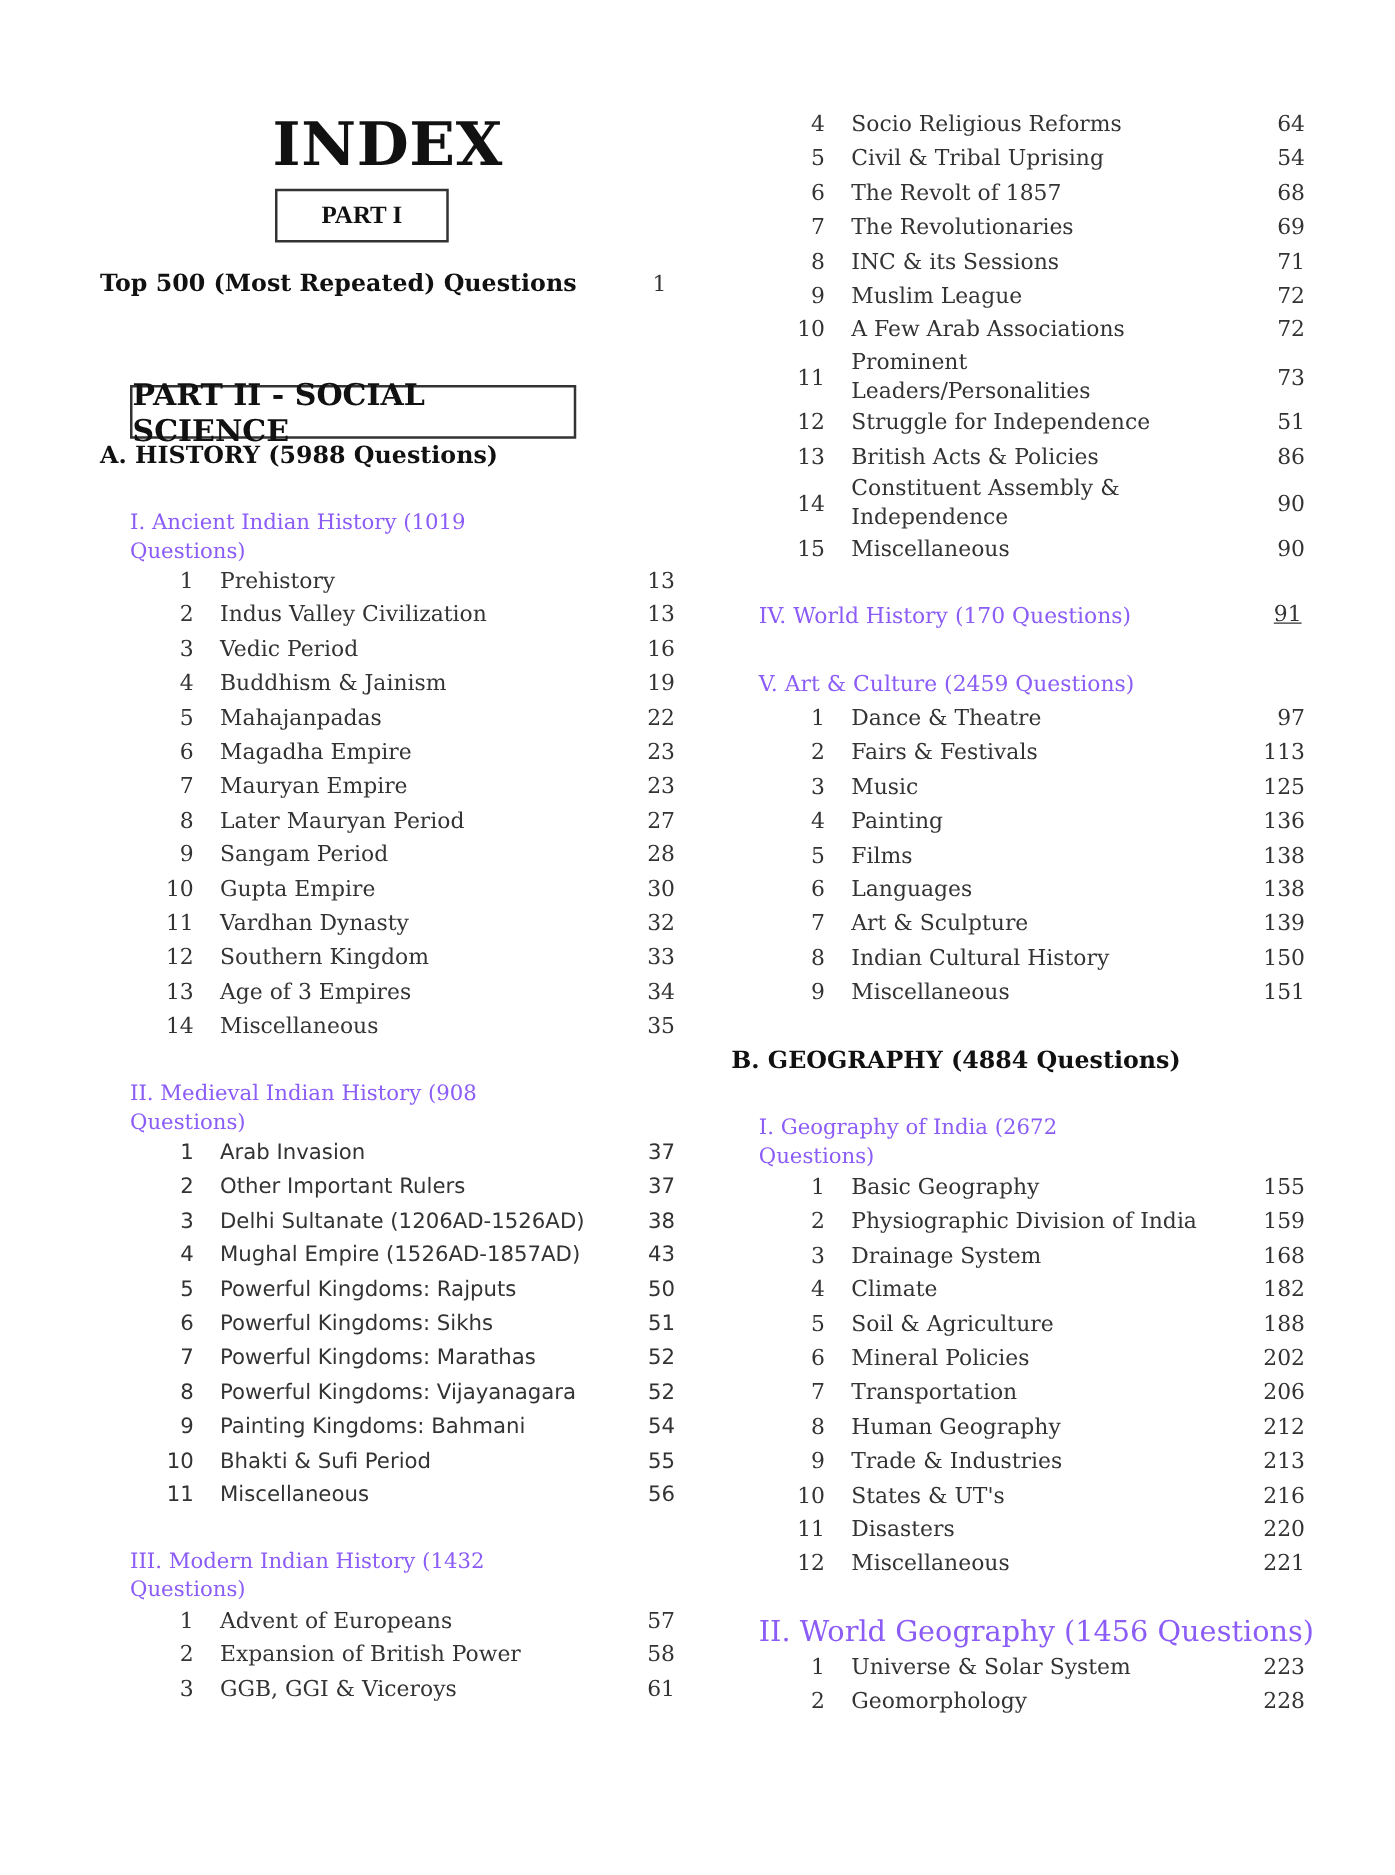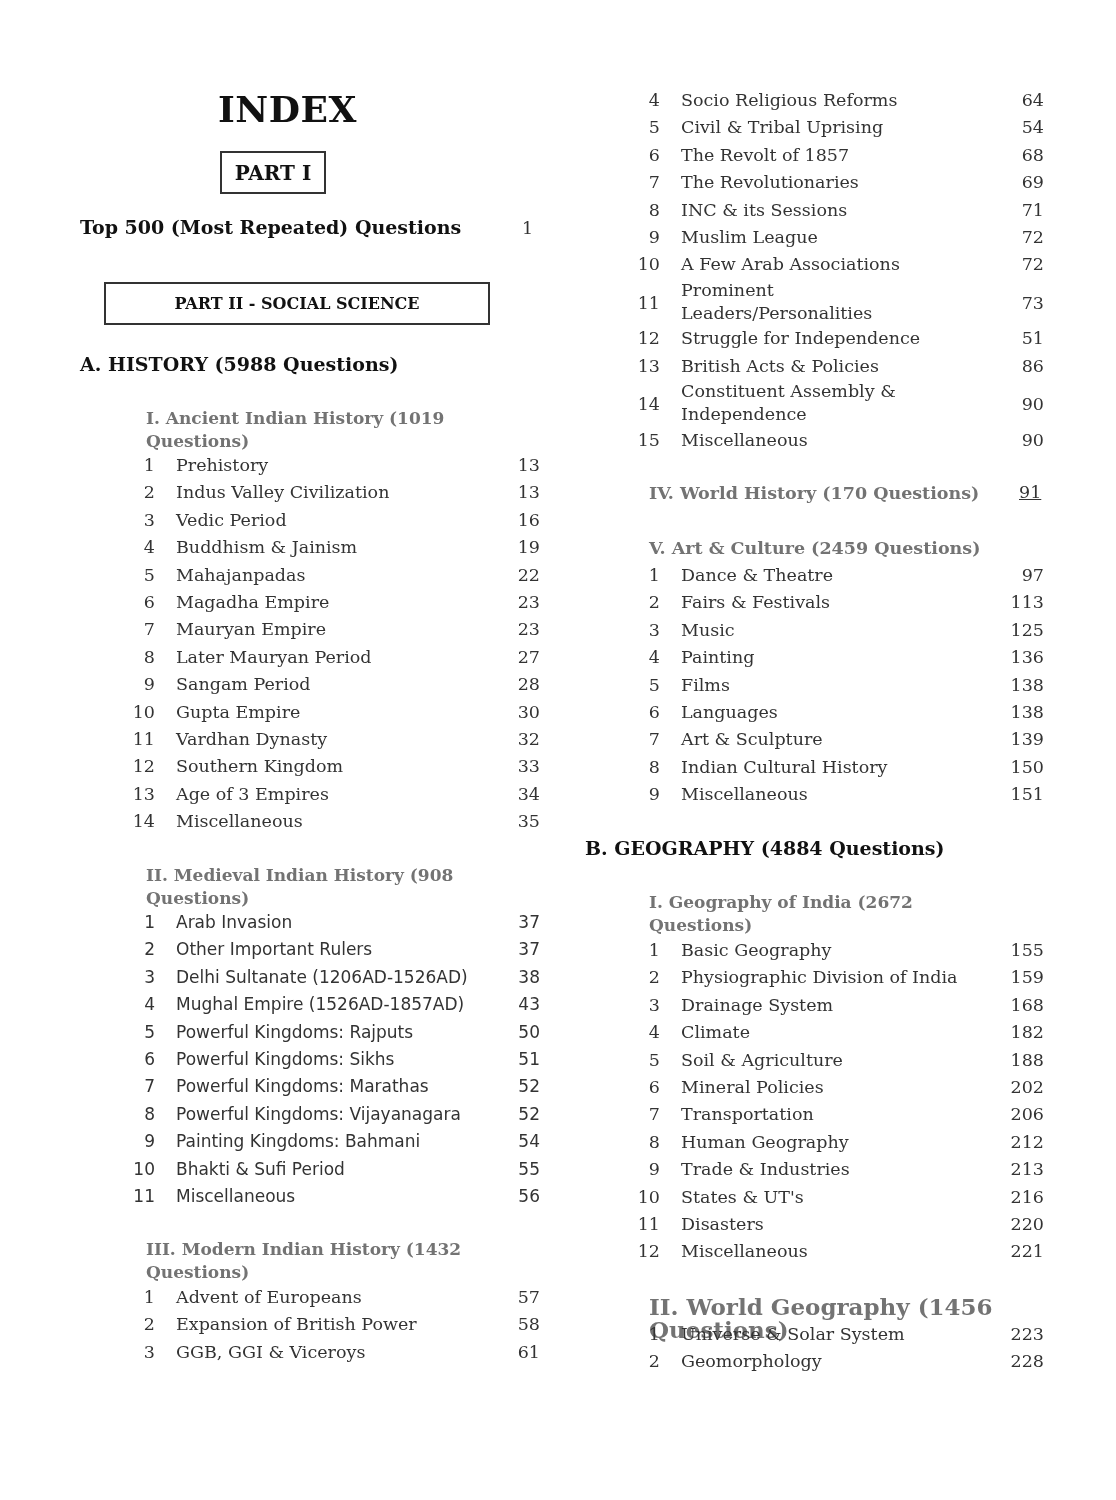--- a/index.html
+++ b/index.html
@@ -1,23 +1,23 @@
 <!DOCTYPE html>
 <html><head>
 <meta charset="utf-8">
 <style>
   html, body { margin: 0; padding: 0; background: #ffffff; }
   body { width: 1116px; height: 1500px; position: relative; overflow: hidden; color: #1a1a1a; font-family: "DejaVu Serif", serif; }
   .abs { position: absolute; white-space: nowrap; }
-  .title { font-family: "DejaVu Serif", serif; font-weight: bold; font-size: 36px; left: 218px; top: 88px; letter-spacing: 0.5px; color: #111; }
+  .title { font-family: "DejaVu Serif", serif; font-weight: bold; font-size: 48px; left: 218px; top: 88px; letter-spacing: 0.5px; color: #111; }
   .boxed { position: absolute; border: 2px solid #333; font-weight: bold; font-family: "DejaVu Serif", serif; color: #111; display: flex; align-items: center; justify-content: center; box-sizing: border-box; }
-  .part1 { left: 220px; top: 151px; width: 106px; height: 43px; font-size: 20px; }
-  .part2 { left: 104px; top: 282px; width: 386px; height: 43px; font-size: 16px; }
+  .part1 { left: 220px; top: 151px; width: 139px; height: 43px; font-size: 20px; font-family: Liberation Serif, serif; }
+  .part2 { left: 104px; top: 308px; width: 357px; height: 43px; font-size: 24px; }
   .h-main { font-weight: bold; font-size: 19px; color: #111; }
-  .h-sub { font-weight: bold; font-size: 17px; color: #737373; line-height: 23px; white-space: normal; margin-left: 42px; }
+  .h-sub { font-weight: normal; font-size: 17px; color: #8b5cf6; line-height: 23px; white-space: normal; }
   .row { position: absolute; height: 27px; font-size: 17.5px; line-height: 27px; color: #333; }
   .row .num { position: absolute; text-align: right; width: 40px; }
   .row .txt { position: absolute; white-space: nowrap; }
   .row .pg { position: absolute; text-align: right; width: 60px; }
   .row.two { height: 50px; line-height: 23px; }
   .row.two .num, .row.two .pg { top: 13px; }
   .sans { font-family: "DejaVu Sans", sans-serif; font-size: 17px; }
   .L .num { left: 115px; } .L .txt { left: 176px; } .L .pg { left: 480px; }
   .R .num { left: 620px; } .R .txt { left: 681px; } .R .pg { left: 984px; }
 </style>

